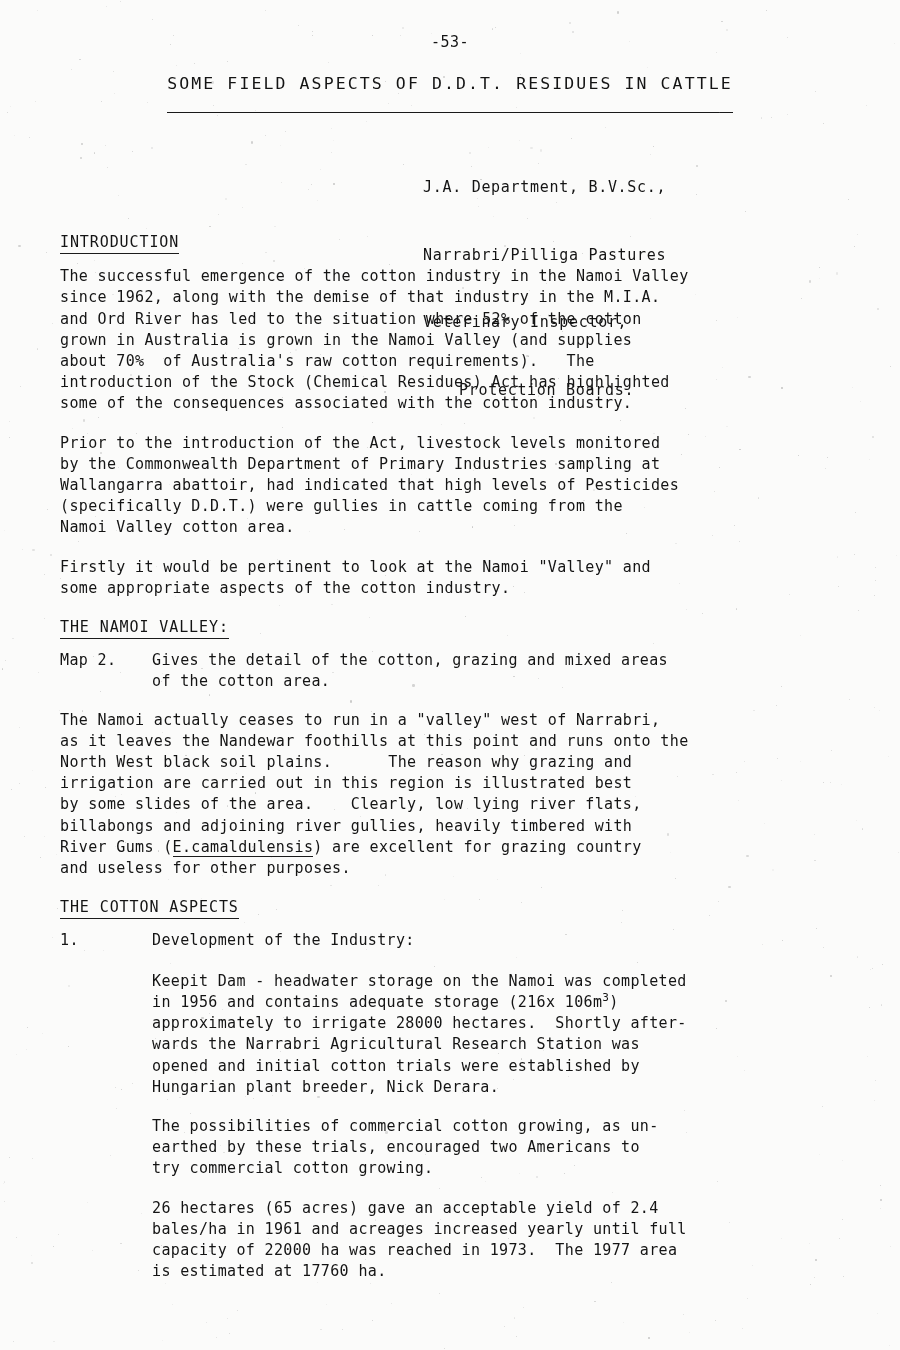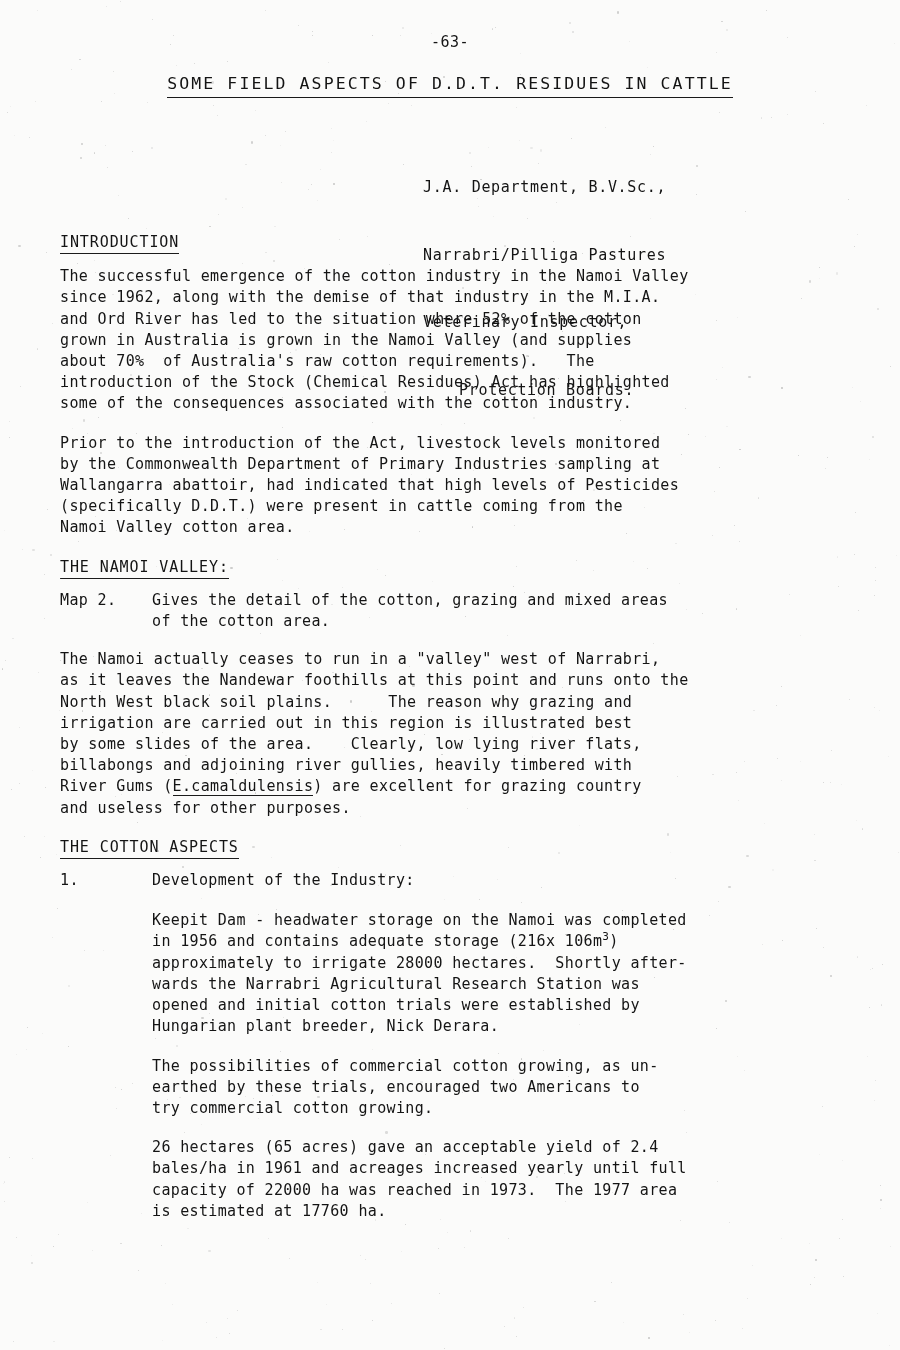--- a/index.html
+++ b/index.html
@@ -50,21 +50,21 @@
     left: 0;
     width: 900px;
     text-align: center;
   }
   .title-line {
     display: inline-block;
     font-size: 16.5px;
     letter-spacing: 2.1px;
     line-height: 23px;
     border-bottom: 1.6px solid #191919;
-    padding-bottom: 2px;
+    padding-bottom: 17px;
     white-space: pre;
   }
 
   .byline {
     position: absolute;
     top: 131px;
     left: 423px;
     font-size: 15px;
     line-height: 22.5px;
     letter-spacing: .7px;
@@ -767,21 +767,21 @@
       <span style="left:244.0px;top:922.2px;width:1px;height:1px;opacity:0.29"></span>
       <span style="left:10.4px;top:105.6px;width:1px;height:1px;opacity:0.24"></span>
       <span style="left:282.0px;top:579.6px;width:1px;height:1px;opacity:0.26"></span>
       <span style="left:288.5px;top:1257.9px;width:1px;height:1px;opacity:0.50"></span>
       <span style="left:176.3px;top:812.2px;width:1px;height:1px;opacity:0.19"></span>
       <span style="left:481.2px;top:1177.3px;width:1px;height:1px;opacity:0.63"></span>
     </div>
 
   <div class="content">
 
-    <div class="folio">-63-</div>
+    <div class="folio">-53-</div>
 
     <div class="title-block">
       <div class="title-line">SOME FIELD ASPECTS OF D.D.T. RESIDUES IN CATTLE</div><br>
     </div>
 
     <div class="byline">
       <span class="center-ish">J.A. Department, B.V.Sc.,</span>
       <span class="center-ish">Narrabri/Pilliga Pastures</span>
       <span class="center-ish">Veterinary Inspector,</span>
       <span class="indent1">Protection Boards.</span>
@@ -796,22 +796,24 @@
       <p class="para">The successful emergence of the cotton industry in the Namoi Valley
 since 1962, along with the demise of that industry in the M.I.A.
 and Ord River has led to the situation where 52% of the cotton
 grown in Australia is grown in the Namoi Valley (and supplies
 about 70%  of Australia's raw cotton requirements).   The
 introduction of the Stock (Chemical Residues) Act has highlighted
 some of the consequences associated with the cotton industry.</p>
       <p class="para">Prior to the introduction of the Act, livestock levels monitored
 by the Commonwealth Department of Primary Industries sampling at
 Wallangarra abattoir, had indicated that high levels of Pesticides
-(specifically D.D.T.) were present in cattle coming from the
+(specifically D.D.T.) were gullies in cattle coming from the
 Namoi Valley cotton area.</p>
+      <p class="para">Firstly it would be pertinent to look at the Namoi "Valley" and
+some appropriate aspects of the cotton industry.</p>
 
       <div class="h-wrap tight">
         <span class="heading">THE NAMOI VALLEY:</span>
       </div>
 
 
       <div class="maprow">
         <span class="label">Map 2.</span>
         <span class="text">Gives the detail of the cotton, grazing and mixed areas
 of the cotton area.</span>

